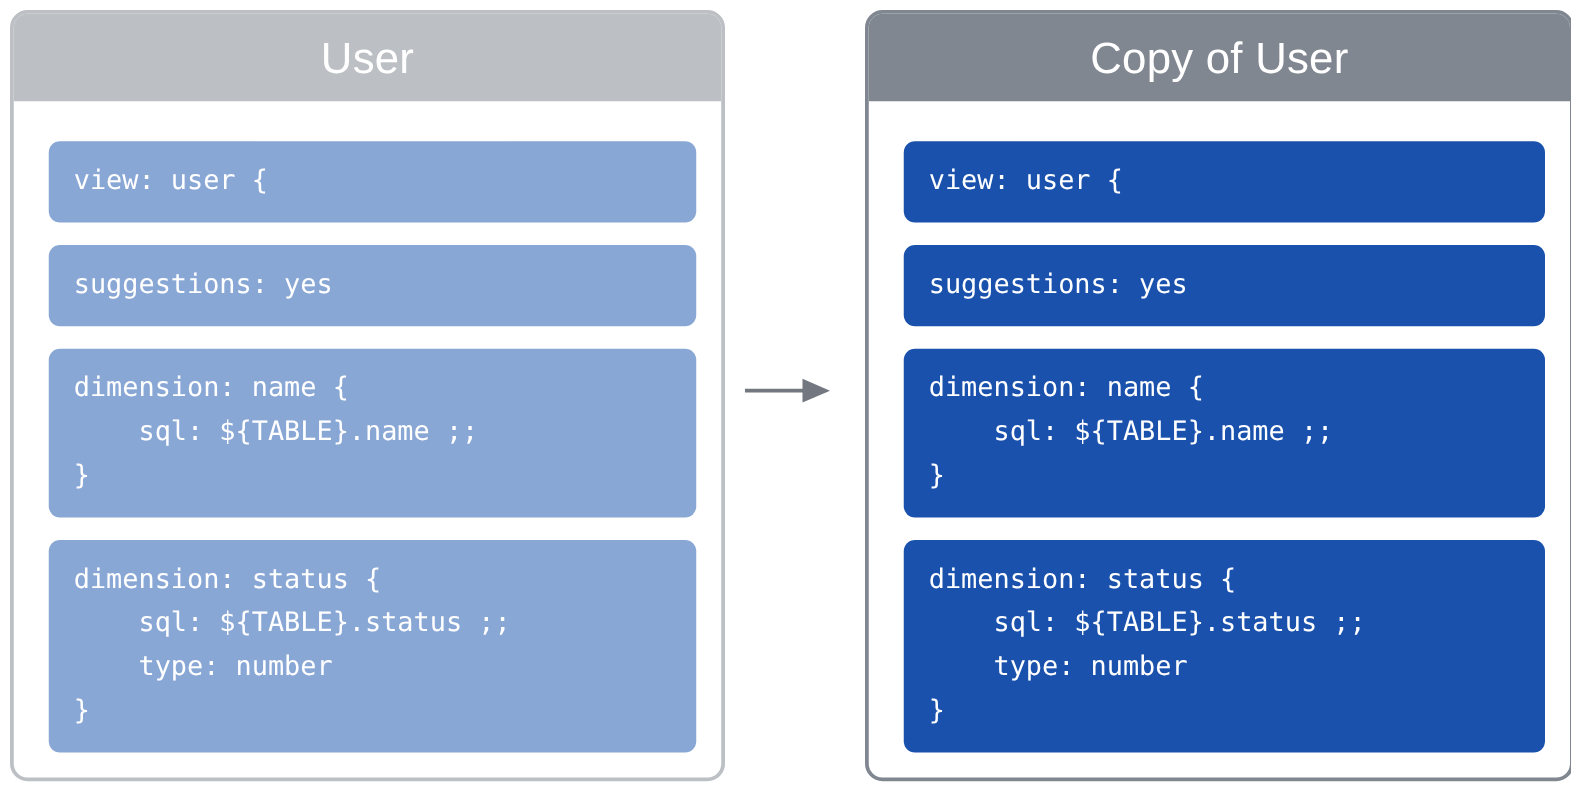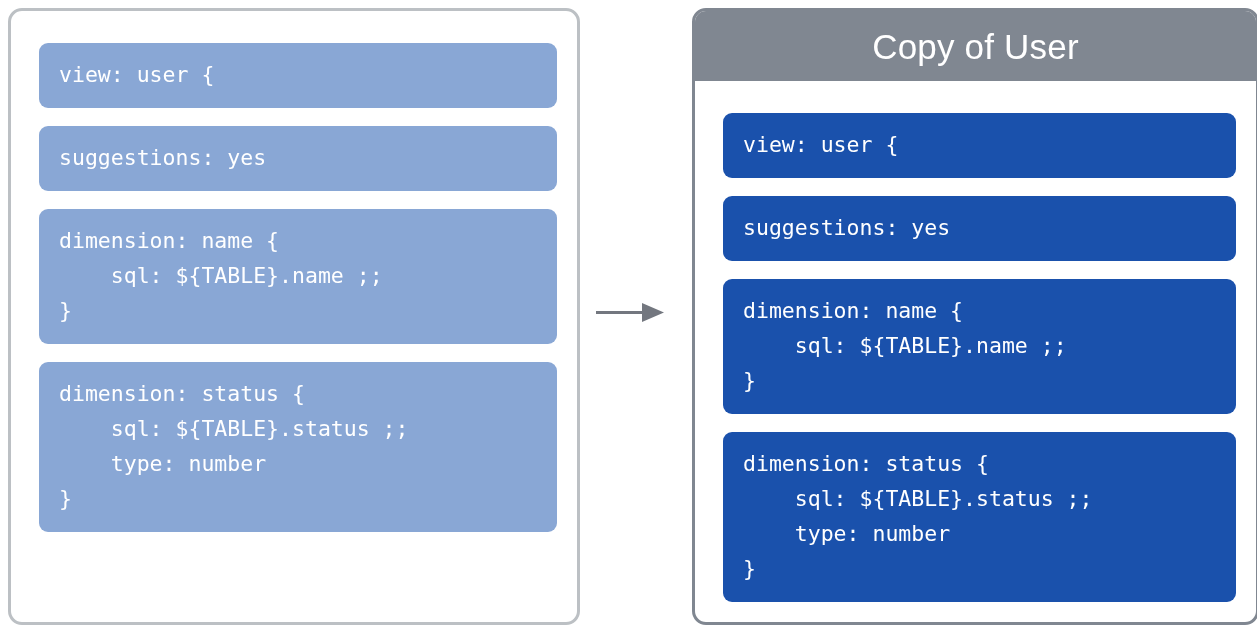--- a/index.html
+++ b/index.html
@@ -92,20 +92,23 @@
     width: 68px;
     height: 32px;
   }
 </style>
 </head>
 <body>
 
 <div class="stage">
 
   <div class="panel panel-source">
+    <div class="panel-header">
+      <span class="panel-title">User</span>
+    </div>
     <div class="panel-body">
       <div class="code-block">view: user {</div>
       <div class="code-block">suggestions: yes</div>
       <div class="code-block">dimension: name {
     sql: ${TABLE}.name ;;
 }</div>
       <div class="code-block">dimension: status {
     sql: ${TABLE}.status ;;
     type: number
 }</div>

